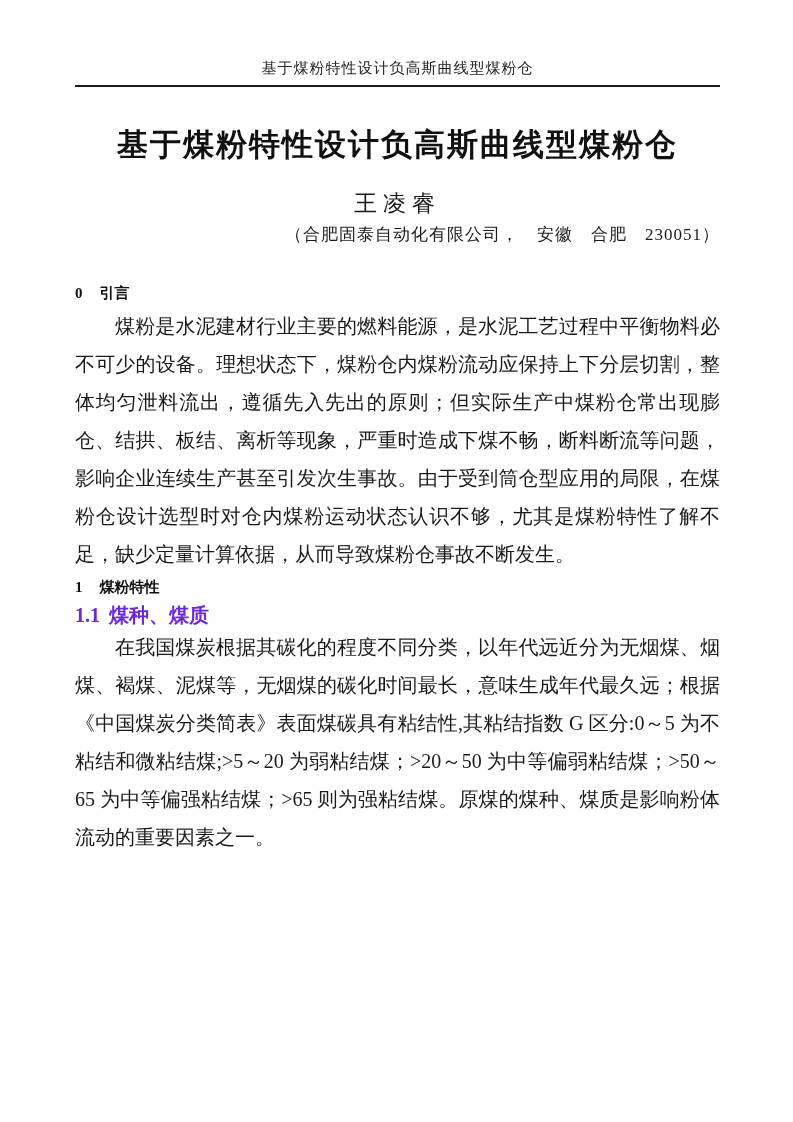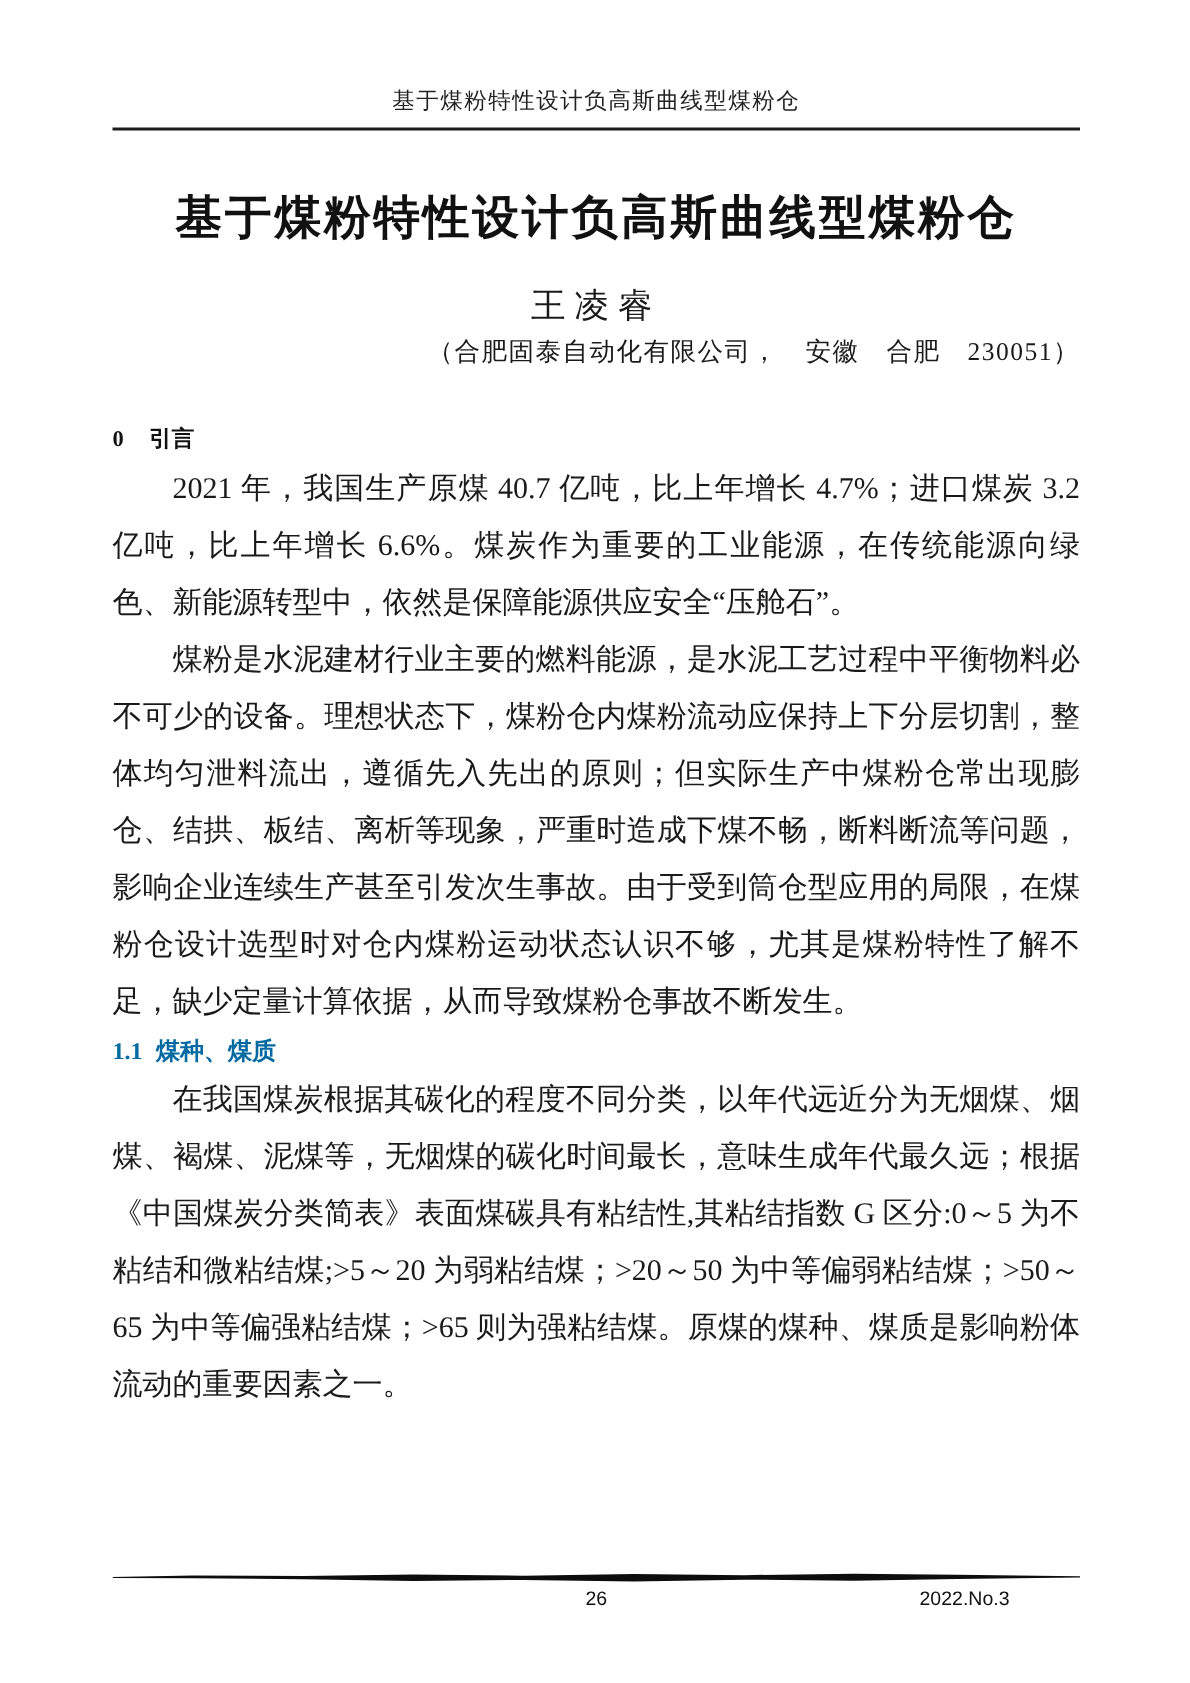--- a/index.html
+++ b/index.html
@@ -58,24 +58,24 @@
   h2.sec {
     margin: 32px 0 0 0;
     font-size: 15px;
     line-height: 27px;
     font-weight: 700;
     color: #111;
   }
   h2.sec.tight { margin-top: 0; }
   h3.subsec {
     margin: 2px 0 0 0;
-    font-size: 16px;
+    font-size: 20px;
     line-height: 25px;
     font-weight: 700;
-    color: #0369a1;
+    color: #6d28d9;
   }
   .sec-num {
     font-family: "Liberation Serif", serif;
     font-weight: 700;
     margin-right: 17px;
   }
   .subsec .sec-num { margin-right: 9px; }
   .sec-label {
     font-family: "Liberation Sans", sans-serif;
     font-weight: 700;
@@ -133,37 +133,28 @@
   <h1 class="title">基于煤粉特性设计负高斯曲线型煤粉仓</h1>
 
   <div class="author">王凌睿</div>
 
   <div class="affiliation">（合肥固泰自动化有限公司，　安徽　合肥　230051）</div>
 
   <h2 class="sec">
     <span class="sec-num">0</span><span class="sec-label">引言</span>
   </h2>
 
-  <p class="body-para">2021 年，我国生产原煤 40.7 亿吨，比上年增长 4.7%；进口煤炭 3.2 亿吨，比上年增长 6.6%。煤炭作为重要的工业能源，在传统能源向绿色、新能源转型中，依然是保障能源供应安全“压舱石”。</p>
 
   <p class="body-para">煤粉是水泥建材行业主要的燃料能源，是水泥工艺过程中平衡物料必不可少的设备。理想状态下，煤粉仓内煤粉流动应保持上下分层切割，整体均匀泄料流出，遵循先入先出的原则；但实际生产中煤粉仓常出现膨仓、结拱、板结、离析等现象，严重时造成下煤不畅，断料断流等问题，影响企业连续生产甚至引发次生事故。由于受到筒仓型应用的局限，在煤粉仓设计选型时对仓内煤粉运动状态认识不够，尤其是煤粉特性了解不足，缺少定量计算依据，从而导致煤粉仓事故不断发生。</p>
 
+  <h2 class="sec tight">
+    <span class="sec-num">1</span><span class="sec-label">煤粉特性</span>
+  </h2>
 
 
   <h3 class="subsec">
     <span class="sec-num">1.1</span><span class="sec-label">煤种、煤质</span>
   </h3>
 
   <p class="body-para">在我国煤炭根据其碳化的程度不同分类，以年代远近分为无烟煤、烟煤、褐煤、泥煤等，无烟煤的碳化时间最长，意味生成年代最久远；根据《中国煤炭分类简表》表面煤碳具有粘结性,其粘结指数 G 区分:0～5 为不粘结和微粘结煤;&gt;5～20 为弱粘结煤；&gt;20～50 为中等偏弱粘结煤；&gt;50～65 为中等偏强粘结煤；&gt;65 则为强粘结煤。原煤的煤种、煤质是影响粉体流动的重要因素之一。</p>
 
-  <div class="footer">
-    <svg class="footer-rule-svg" viewBox="0 0 659 8" preserveAspectRatio="none">
-      <polygon fill="#0d0d0d" points="
-        0,3.4 55,2.3 130,2.7 205,1.6 280,2.5 355,1.3 430,2.1 505,1.1 575,1.9 659,2.8
-        659,3.6 575,4.6 505,5.9 430,5.1 355,6.4 280,5.3 205,6.0 130,4.8 55,4.1 0,4.0"></polygon>
-    </svg>
-    <div class="footer-row">
-      <span class="page-number">26</span>
-      <span class="issue-number">2022.No.3</span>
-    </div>
-  </div>
 
 </div>
 
 </body></html>

